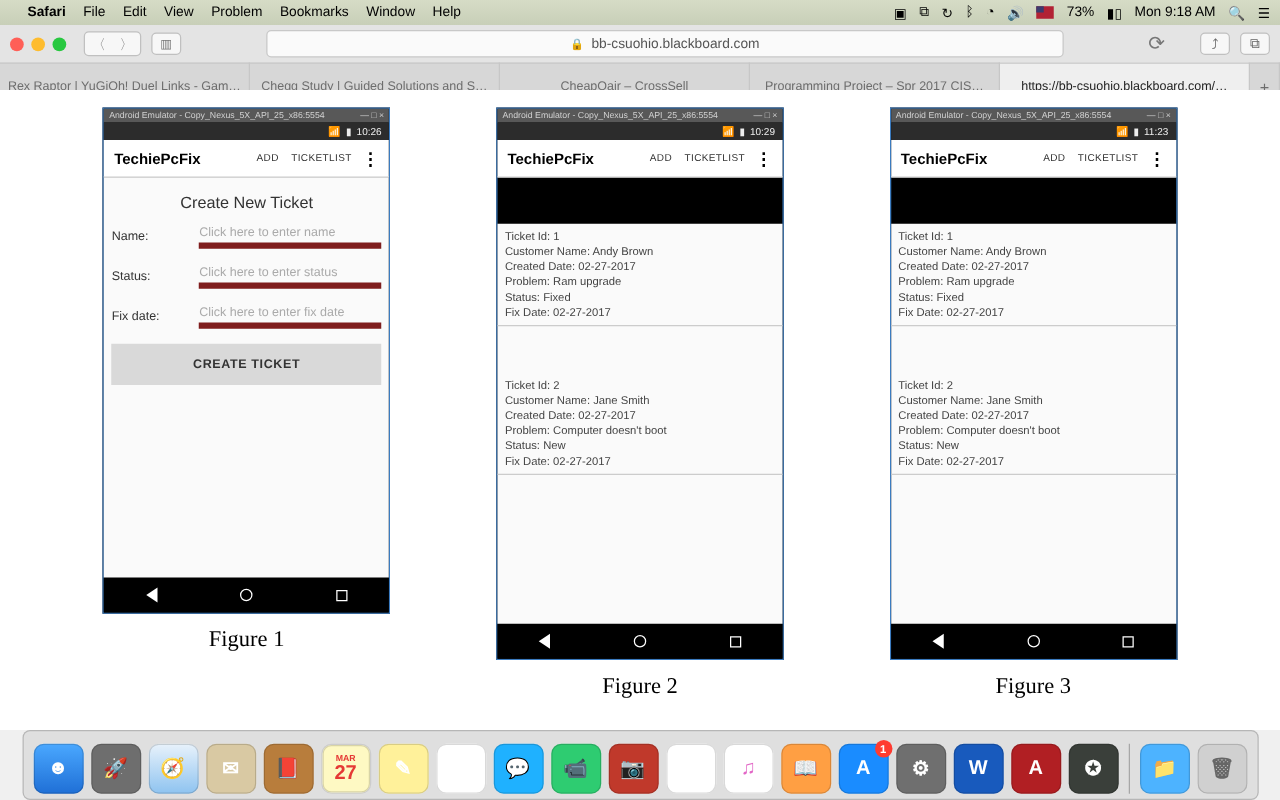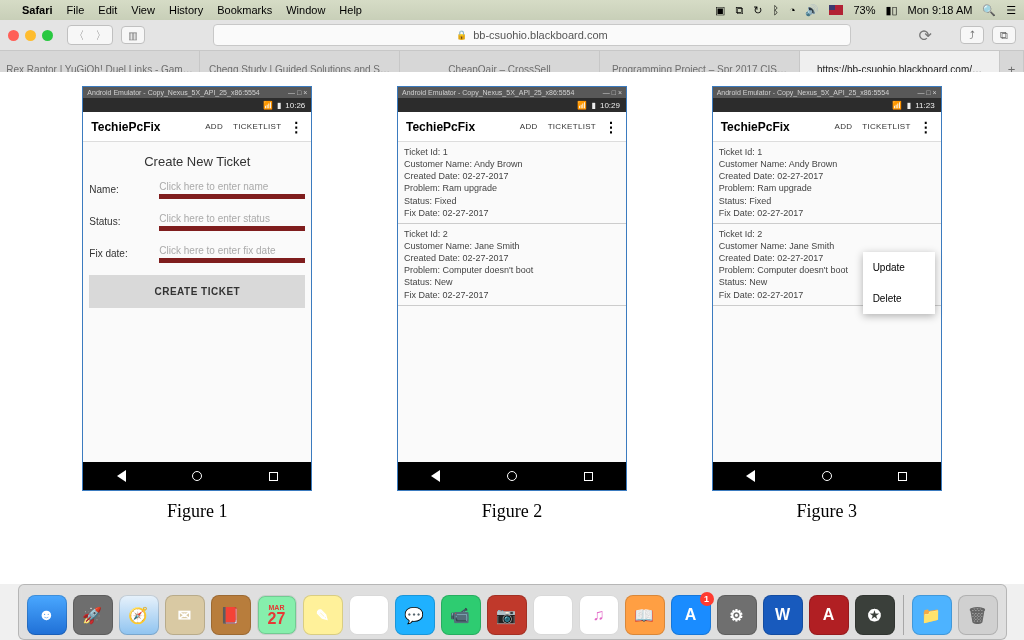--- a/index.html
+++ b/index.html
@@ -54,37 +54,37 @@
     
     .form{padding:6px 6px;font-size:10px;color:#333;}
     .form h3{text-align:center;font-weight:400;font-size:13px;margin:6px 0 10px;}
     .frow{display:flex;align-items:center;margin-bottom:12px;}
     .flabel{width:70px;font-size:10px;}
     .finput{flex:1;border:none;border-bottom:5px solid #7f1d1d;color:#aaa;font-size:10px;padding:2px 0;}
     .create-btn{background:#d9d9d9;text-align:center;font-size:10px;font-weight:700;letter-spacing:0.5px;padding:11px;margin-top:4px;}
 
     
     .tlist{font-size:9px;color:#444;}
-    .tcard{border-bottom:1px solid #ccc;padding:4px 6px;line-height:1.35;}
+    .tcard{border-bottom:1px solid #ccc;padding:4px 6px;line-height:1.35;margin-top:37px;}
     .ctx-menu{position:absolute;right:6px;top:110px;width:72px;background:#fff;box-shadow:0 2px 8px rgba(0,0,0,.3);font-size:10px;}
     .ctx-item{padding:10px 10px;}
 
     
     .dock-wrap{position:absolute;bottom:0;left:0;right:0;height:56px;display:flex;justify-content:center;}
     .dock{background:rgba(210,210,210,.55);border:1px solid rgba(120,120,120,.4);border-radius:6px;padding:4px 8px;display:flex;gap:6px;align-items:flex-end;backdrop-filter:blur(2px);}
     .dock-icon{width:40px;height:40px;border-radius:8px;display:flex;align-items:center;justify-content:center;color:#fff;font-size:16px;font-weight:700;box-shadow:inset 0 0 0 1px rgba(0,0,0,.15);}
     .dock-sep{width:1px;height:40px;background:rgba(0,0,0,.25);margin:0 2px;}
     .badge{position:relative;}
     .badge::after{content:'1';position:absolute;top:-3px;right:-3px;background:#ff3b30;color:#fff;border-radius:50%;width:14px;height:14px;font-size:9px;display:flex;align-items:center;justify-content:center;}
     .di-finder{background:linear-gradient(#4aa8ff,#1f6fd6);}
     .di-launch{background:#6e6e6e;}
     .di-safari{background:linear-gradient(#e8f2fb,#8ec3f0);}
     .di-mail{background:#d9c9a3;}
     .di-contacts{background:#b87d3c;}
-    .di-cal{background:#86efac;color:#e53935;border:1px solid #ccc;}
+    .di-cal{background:#fef9c3;color:#e53935;border:1px solid #ccc;}
     .di-notes{background:#fff19a;}
     .di-reminders{background:#fff;}
     .di-messages{background:#1fb1ff;}
     .di-facetime{background:#2ecc71;}
     .di-photobooth{background:#c0392b;}
     .di-photos{background:#fff;}
     .di-itunes{background:#fff;color:#e267c6;}
     .di-ibooks{background:#ff9f43;}
     .di-appstore{background:#1a8cff;}
     .di-prefs{background:#6f6f6f;}
@@ -98,21 +98,21 @@
   </style>
 </head>
 <body>
 
 <div class="menubar">
   <span class="apple"></span>
   <span class="bold">Safari</span>
   <span>File</span>
   <span>Edit</span>
   <span>View</span>
-  <span>History</span>
+  <span>Problem</span>
   <span>Bookmarks</span>
   <span>Window</span>
   <span>Help</span>
   <span class="spacer"></span>
   <div class="right">
     <span>▣</span>
     <span>⧉</span>
     <span>↻</span>
     <span>ᛒ</span>
     <span>◔</span>
@@ -278,24 +278,20 @@
             </div>
             <div class="tcard">
               <div>Ticket Id: 2</div>
               <div>Customer Name: Jane Smith</div>
               <div>Created Date: 02-27-2017</div>
               <div>Problem: Computer doesn't boot</div>
               <div>Status: New</div>
               <div>Fix Date: 02-27-2017</div>
             </div>
           </div>
-          <div class="ctx-menu">
-            <div class="ctx-item">Update</div>
-            <div class="ctx-item">Delete</div>
-          </div>
         </div>
         <div class="ph-nav">
           <div class="nav-back"></div>
           <div class="nav-home"></div>
           <div class="nav-recent"></div>
         </div>
       </div>
       <div class="caption">Figure 3</div>
     </div>
 

